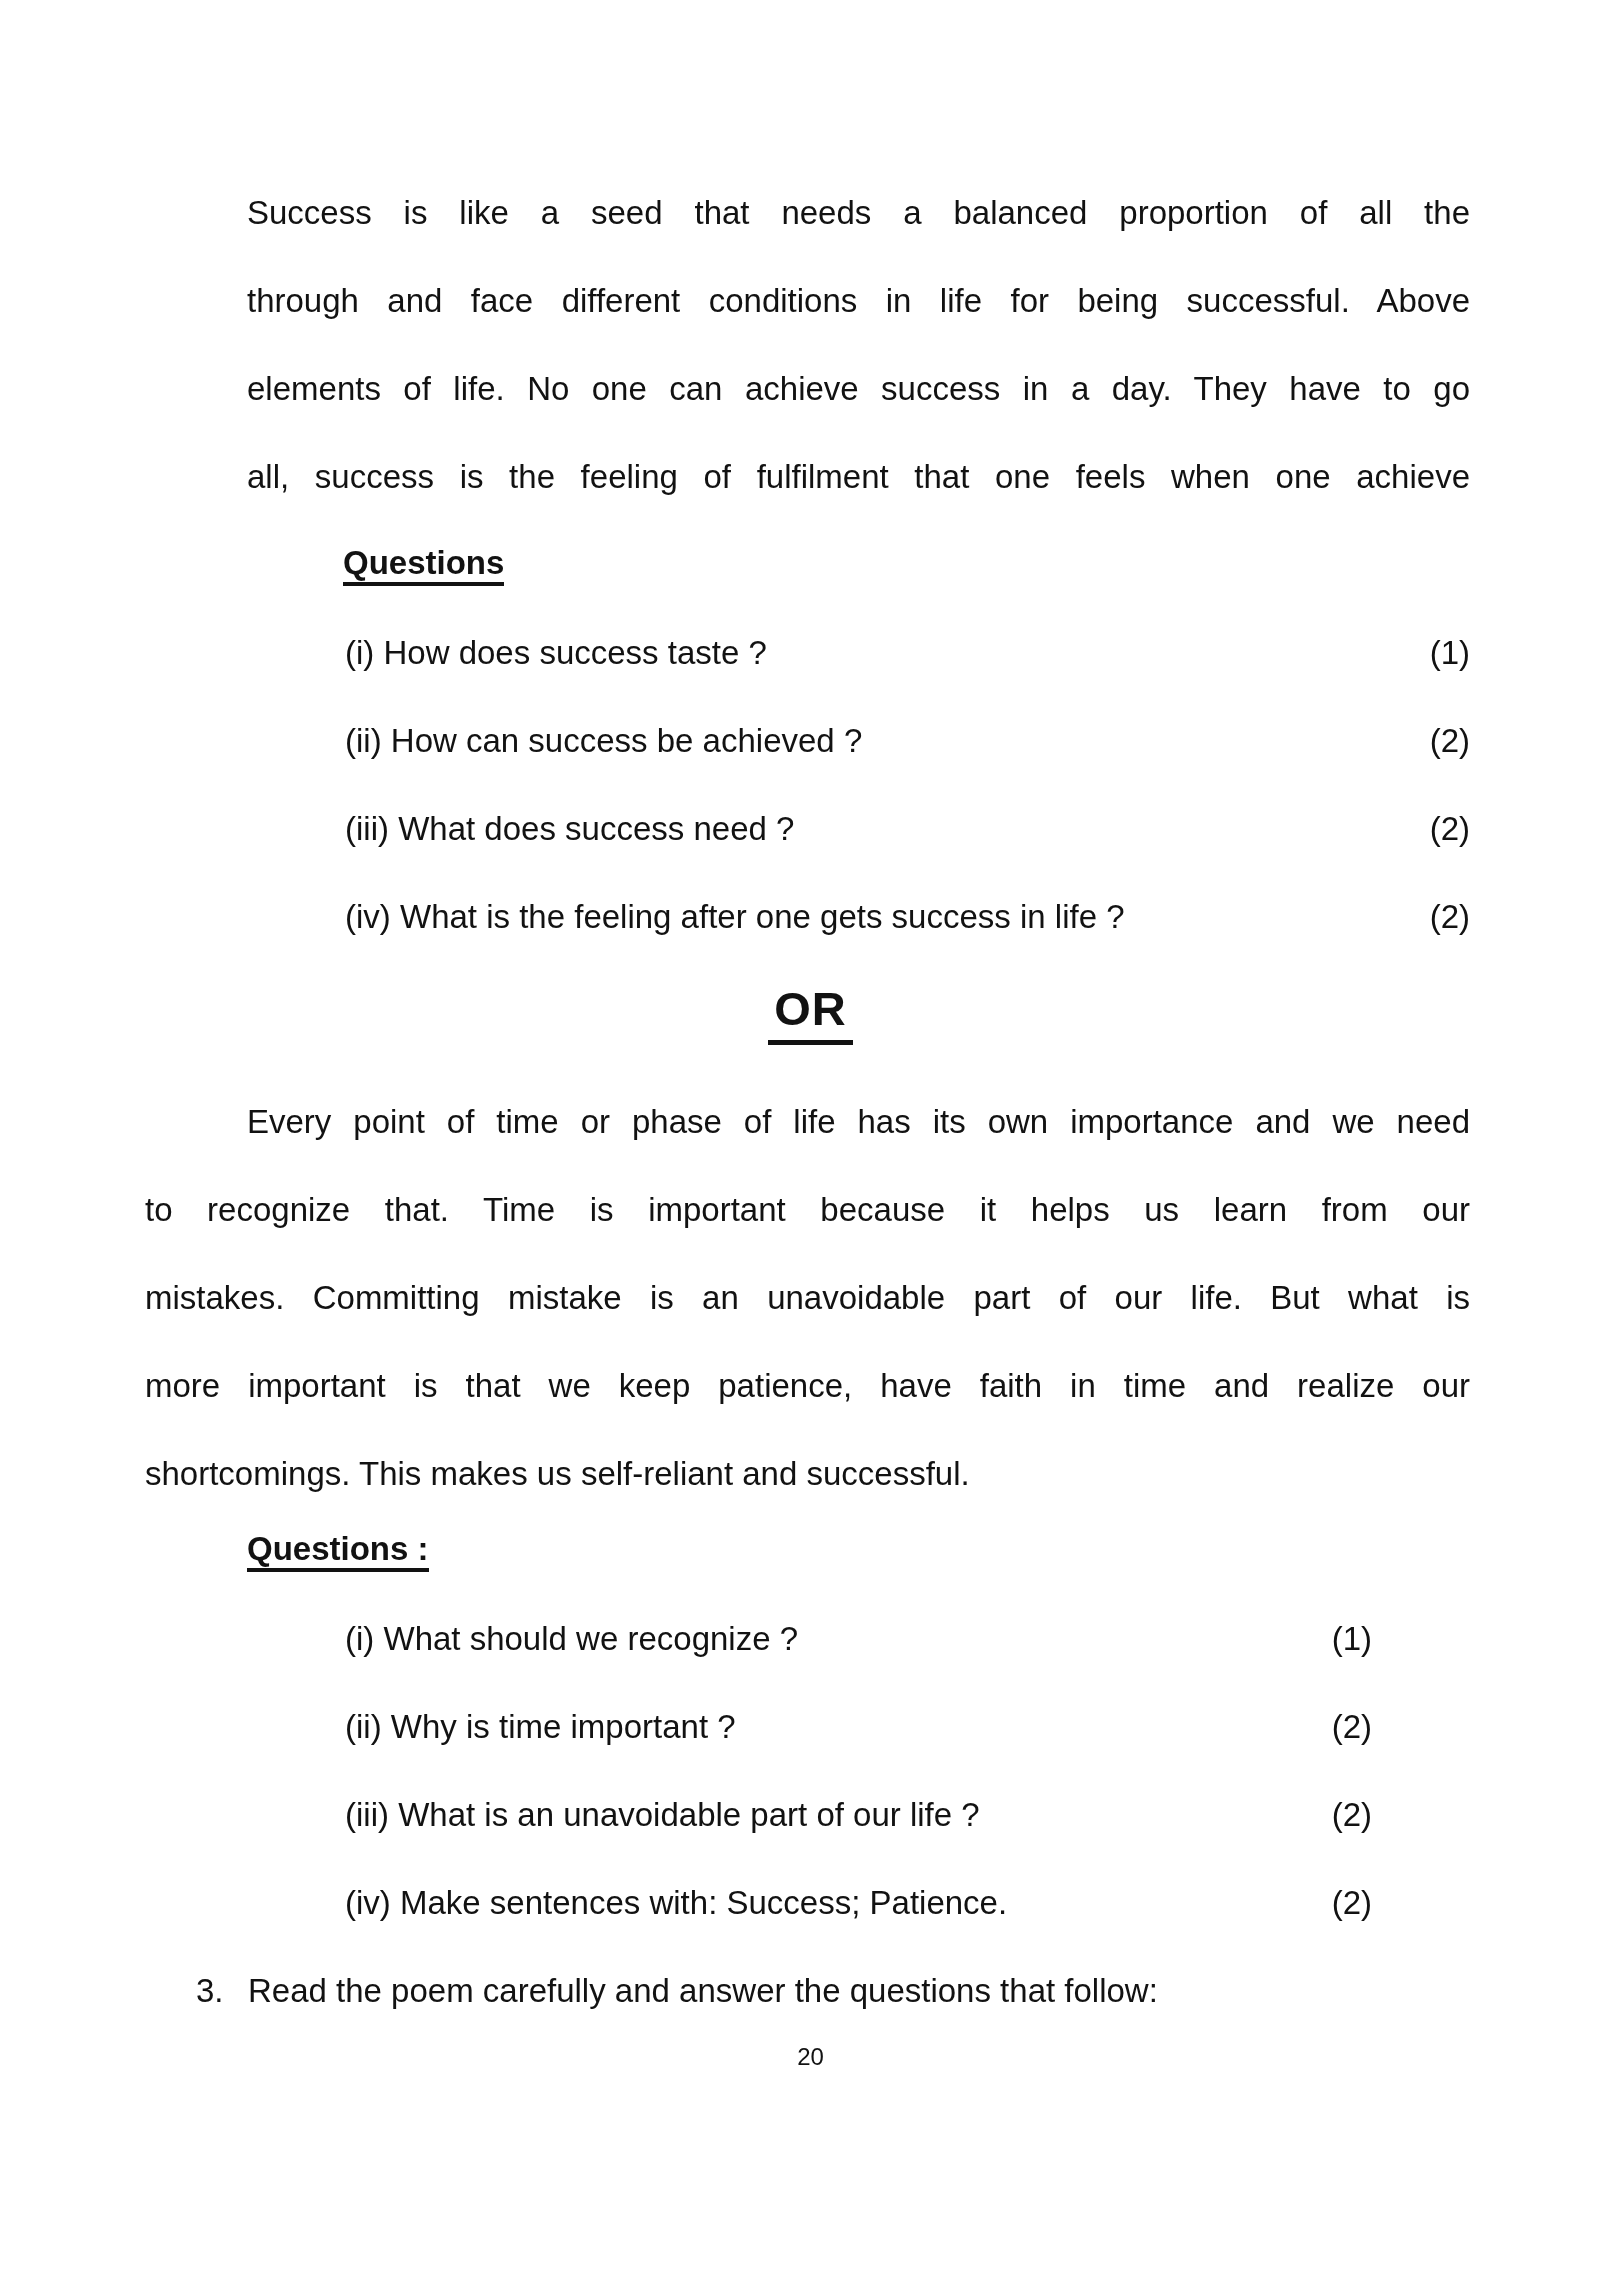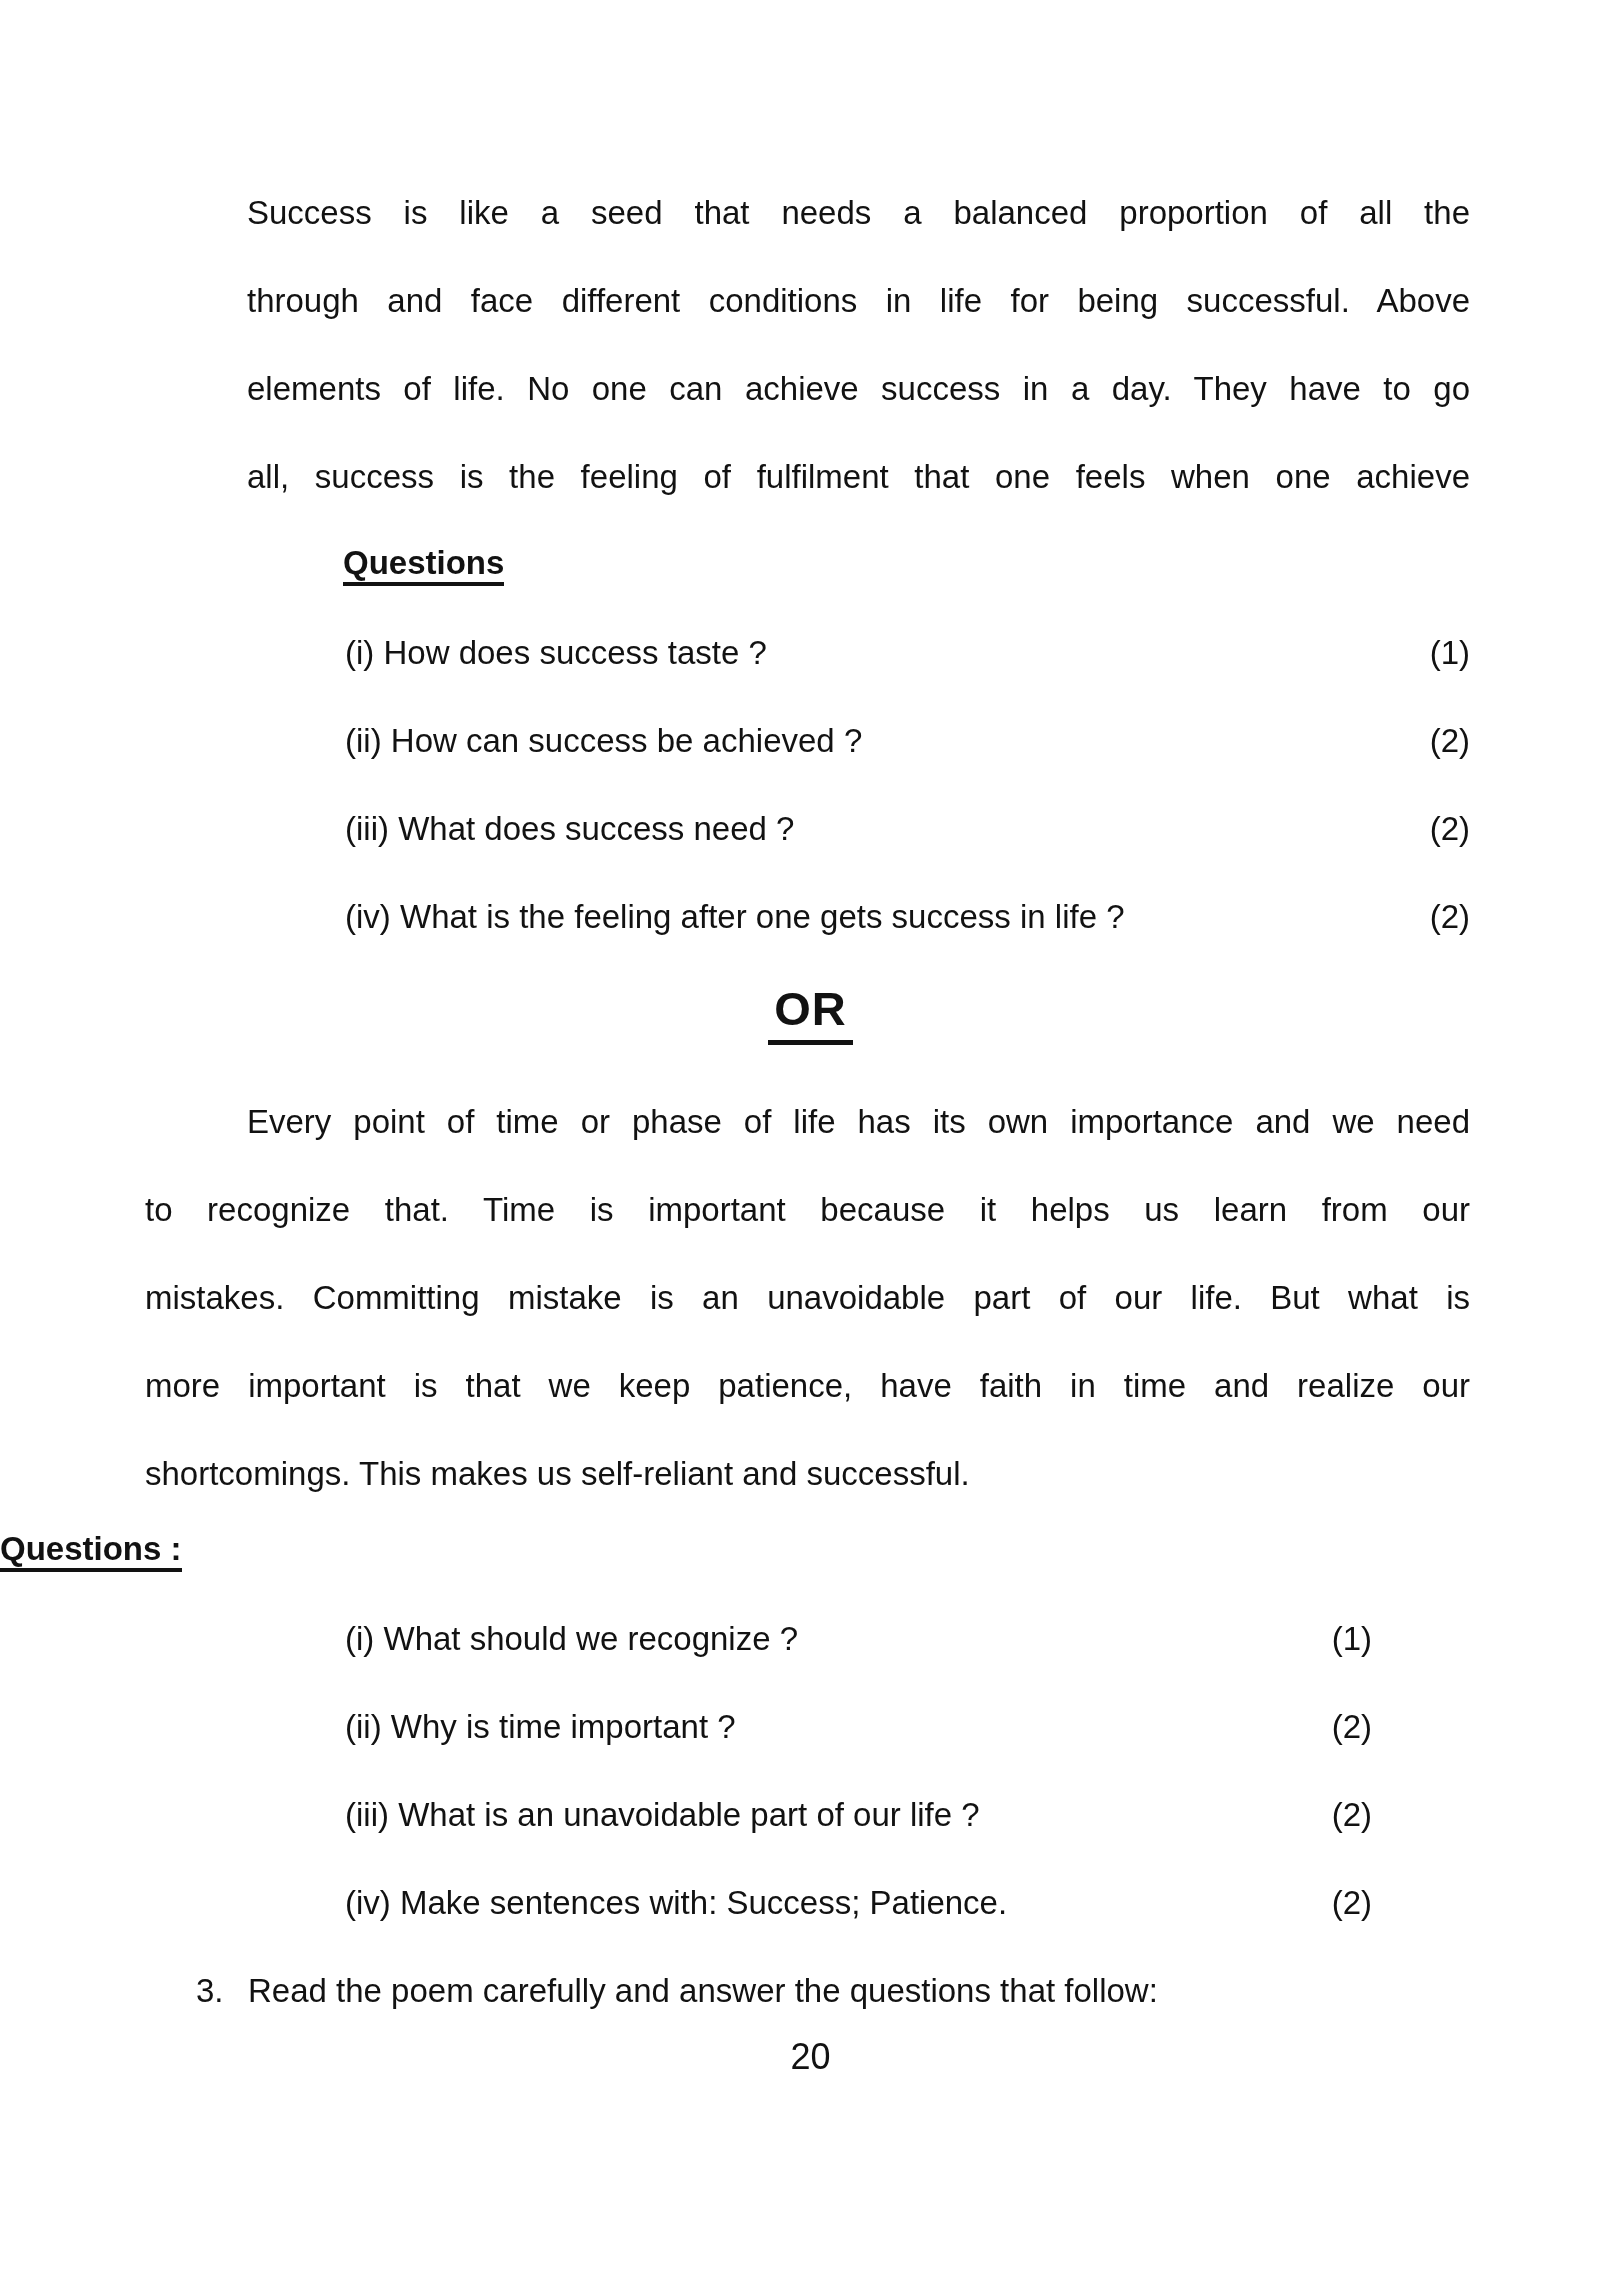--- a/index.html
+++ b/index.html
@@ -37,21 +37,21 @@
     height: 88px;
     display: flex;
     align-items: center;
     font-weight: 700;
   }
   .qhead .underlined {
     border-bottom: 4.9px solid #121212;
     padding-bottom: 0;
   }
   .qhead1 { margin-left: 343px; }
-  .qhead2 { margin-top: -11.8px; }
+  .qhead2 { margin-left: 247px; margin-top: -11.8px; }
 
   .qrow {
     height: 88px;
     display: flex;
     align-items: center;
     justify-content: space-between;
   }
   .qlist1 { margin-left: 345px; width: 1125px; }
   .qlist2 { margin-left: 345px; width: 1027px; }
 
@@ -74,21 +74,21 @@
     height: 88px;
     margin-left: 196px;
     display: flex;
     align-items: center;
   }
   .item3 .num { width: 52px; }
 
   .pagenum {
     margin-top: 2px;
     text-align: center;
-    font-size: 36px;
+    font-size: 24px;
     line-height: 39px;
   }
 </style>
 </head>
 <body>
 
 <div class="page">
 
   <div class="para para1">
     <div class="pline">Success is like a seed that needs a balanced proportion of all the</div>

